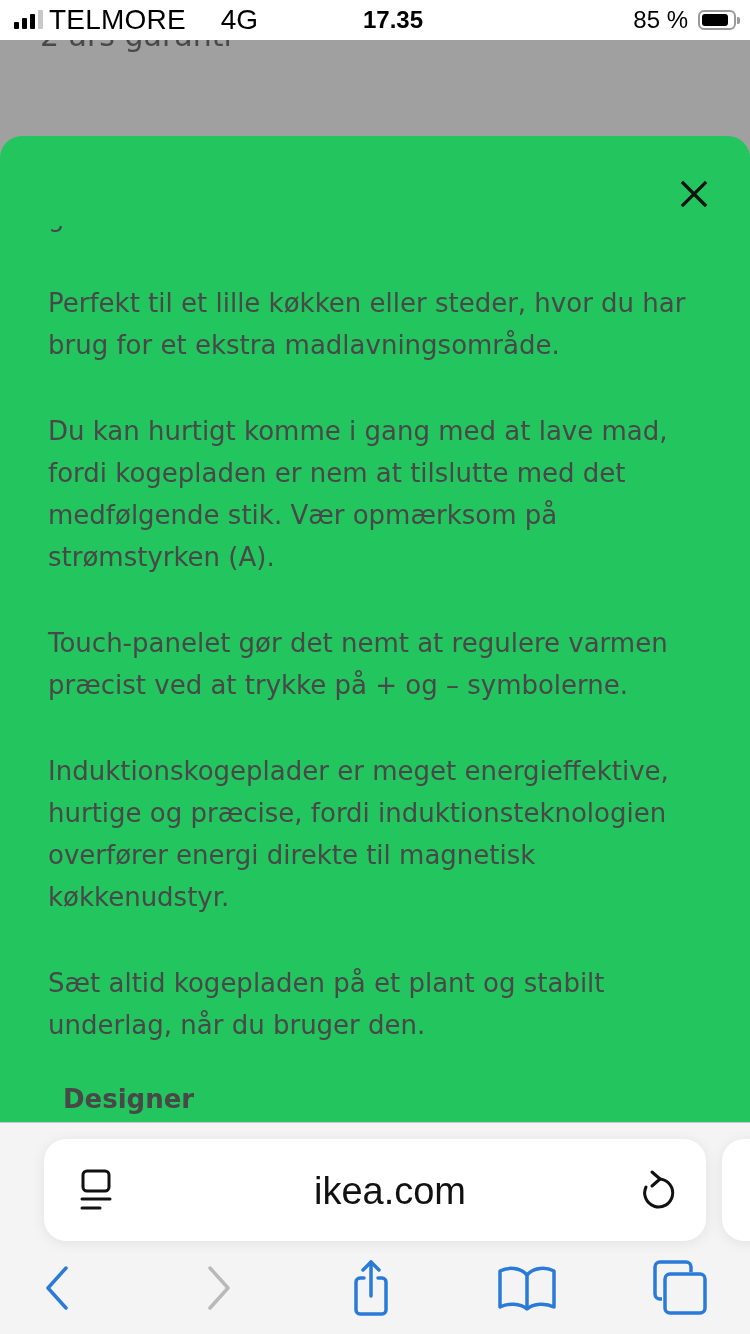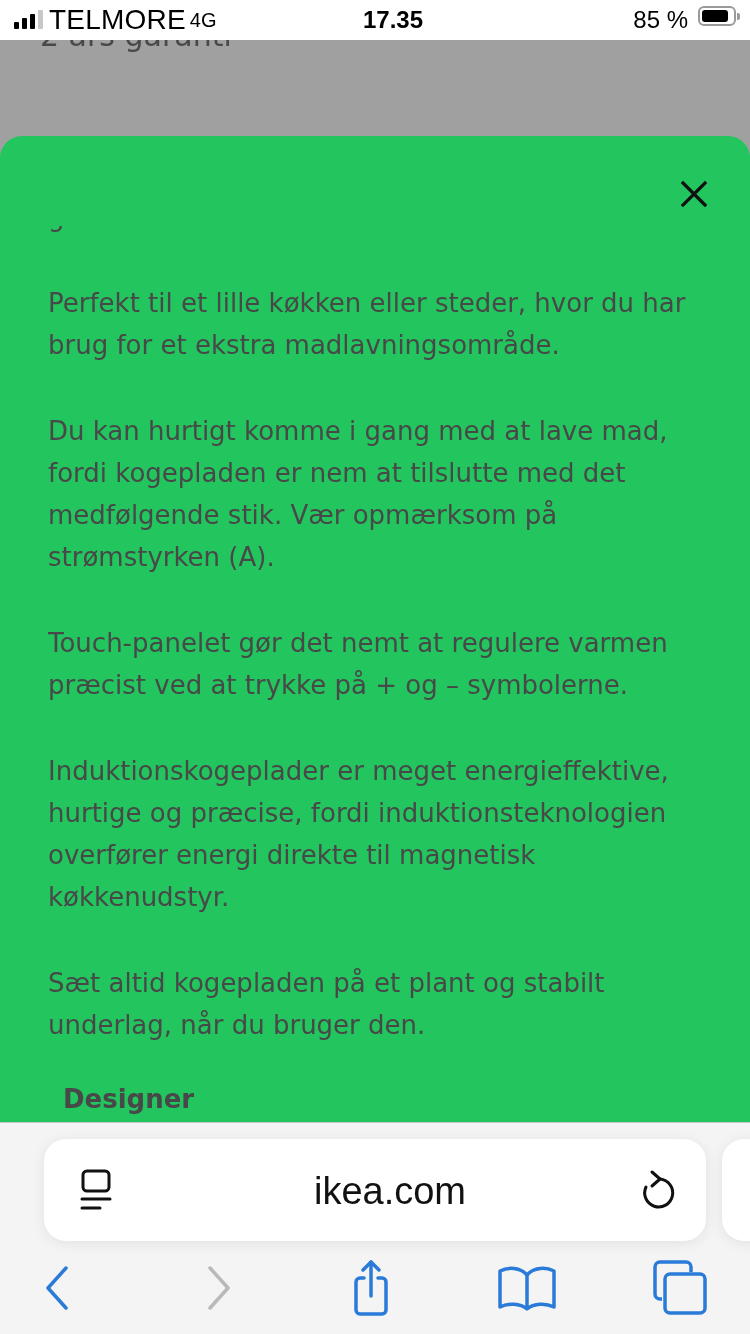--- a/index.html
+++ b/index.html
@@ -6,23 +6,23 @@
     html, body { width: 750px; height: 1334px; overflow: hidden; }
     body { position: relative; background: #a0a0a0; font-family: "Liberation Sans", sans-serif; }
 
     
     .status-bar { position: absolute; left: 0; top: 0; width: 750px; height: 40px; background: #ffffff; z-index: 5; }
     .sb-left { position: absolute; left: 14px; top: 6px; display: flex; align-items: center; height: 28px; }
     .signal { display: flex; align-items: flex-end; gap: 3px; height: 18px; margin-right: 6px; }
     .signal span { display: block; width: 5px; background: #000; border-radius: 1px; }
     .signal span.off { background: #c8c8c8; }
     .carrier { font-size: 28px; color: #000; letter-spacing: 0.2px; }
-    .net { font-size: 20px; color: #000; margin-left: 4px; }
+    .net { font-size: 28px; color: #000; margin-left: 35px; }
     .sb-time { position: absolute; left: 0; right: 0; top: 6px; text-align: center; font-size: 24px; font-weight: bold; color: #000; line-height: 28px; padding-left: 36px; }
-    .sb-right { position: absolute; right: 14px; top: 6px; display: flex; align-items: flex-start; height: 28px; }
+    .sb-right { position: absolute; right: 14px; top: 6px; display: flex; align-items: center; height: 28px; }
     .battery-pct { font-size: 24px; color: #000; margin-right: 10px; }
     .battery { width: 38px; height: 20px; border: 2px solid #9a9a9a; border-radius: 6px; padding: 2px; position: relative; }
     .battery .fill { width: 85%; height: 100%; background: #000; border-radius: 3px; }
     .battery::after { content: ""; position: absolute; right: -6px; top: 5px; width: 3px; height: 7px; background: #9a9a9a; border-radius: 0 2px 2px 0; }
 
     
     .bg-page { position: absolute; left: 0; top: 40px; width: 750px; height: 100px; background: #a0a0a0; overflow: hidden; }
     .bg-text { position: absolute; left: 40px; top: -22px; font-size: 30px; color: #3a3a3a; font-family: "DejaVu Sans", sans-serif; opacity: 0.85; }
 
     

